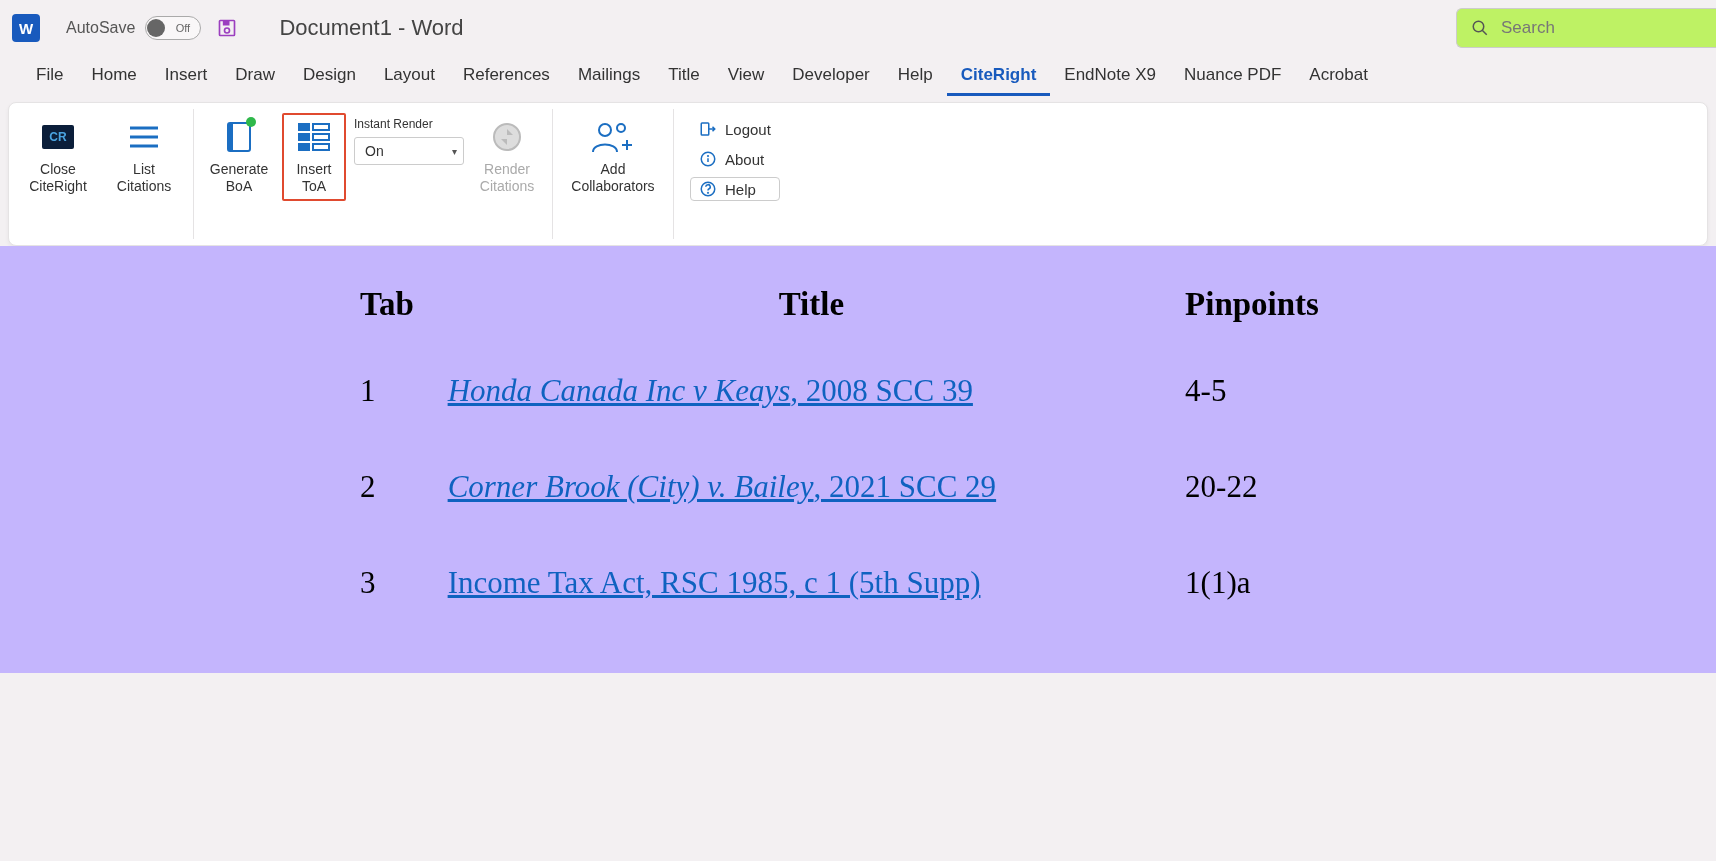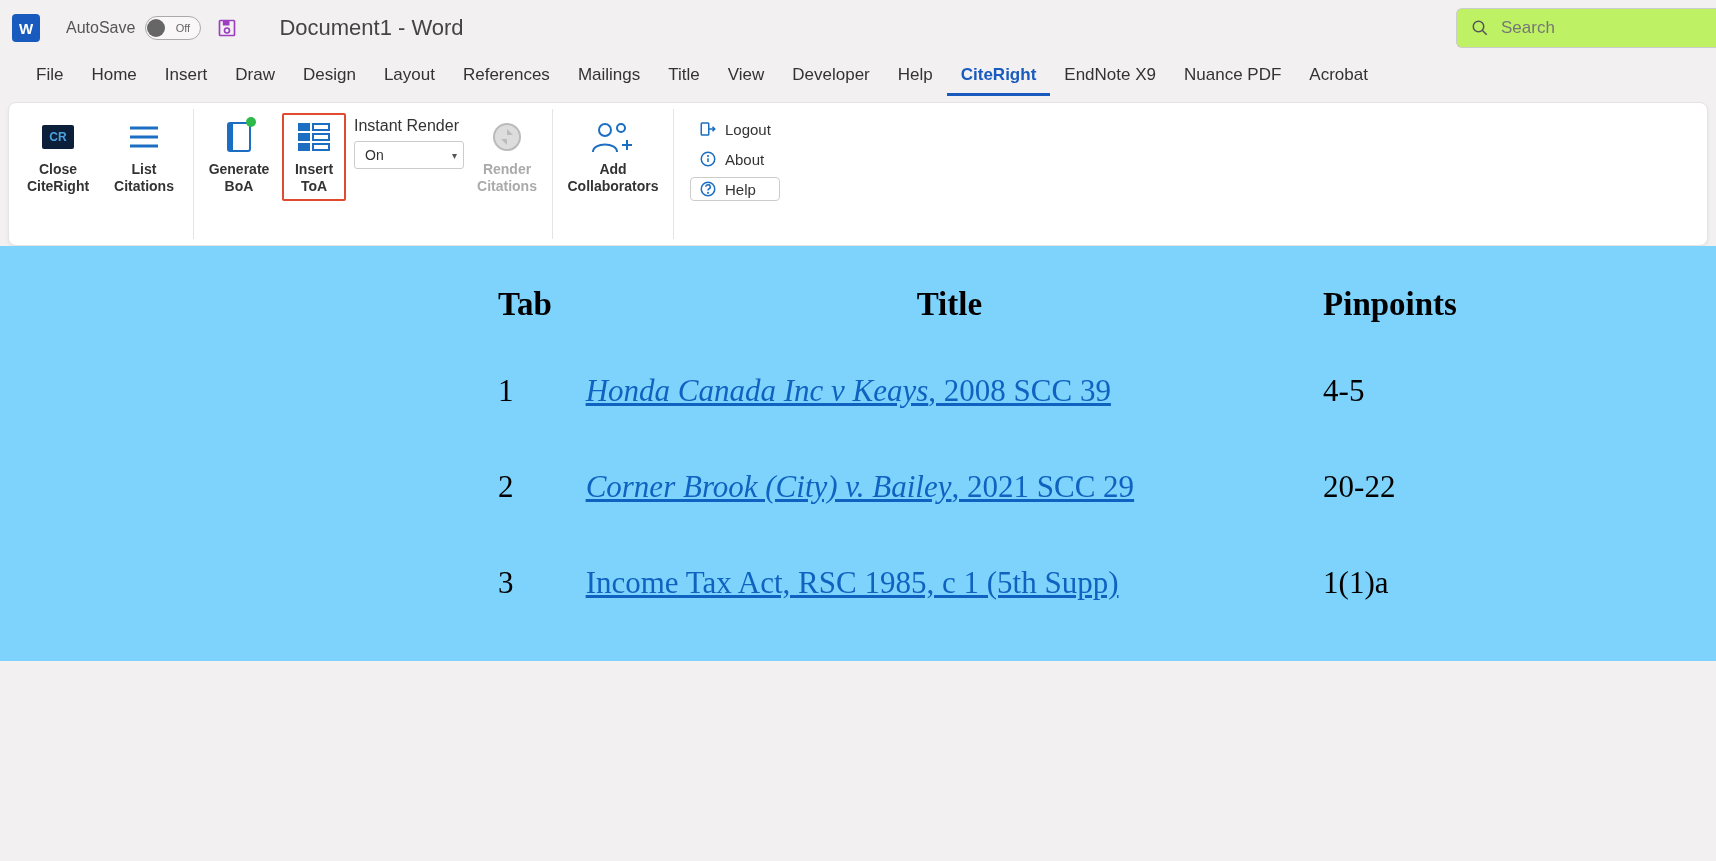--- a/index.html
+++ b/index.html
@@ -73,41 +73,41 @@
     display:flex; align-items:flex-start; padding:4px 10px; gap:8px;
     border-right:1px solid #e5e3e4;
   }
   .ribbon-group:last-child { border-right:none; }
   .ribbon-btn {
     display:flex; flex-direction:column; align-items:center; justify-content:flex-start;
     width:78px; padding:4px 2px; text-align:center; cursor:pointer;
     border:2px solid transparent; border-radius:2px;
   }
   .ribbon-btn .icon-img { height:36px; display:flex; align-items:center; justify-content:center; margin-bottom:6px;}
-  .ribbon-btn .lbl { font-size:14px; color:#333; line-height:1.2;font-weight:bold; }
+  .ribbon-btn .lbl { font-size:14px; color:#333; line-height:1.2; }
   .ribbon-btn.disabled .lbl { color:#aaa; }
   .ribbon-btn.disabled svg { stroke:#bbb; fill:#ddd;}
   .ribbon-btn.highlighted { border:2px solid #e04a2f; background:#fff; }
   .instant-render-col { display:flex; flex-direction:column; gap:6px; padding-top:4px; width:110px;}
-  .instant-render-label { font-size:16px; color:#333; }
+  .instant-render-label { font-size:12px; color:#333; }
   .dd {
     height:28px; border:1px solid #ccc; border-radius:3px; display:flex; align-items:center;
     padding:0 6px 0 10px; font-size:14px; justify-content:space-between; background:#fff;
   }
   .dd .chev { font-size:10px; color:#555; }
   .pill-list { display:flex; flex-direction:column; gap:6px; padding:4px 6px 0 6px;}
   .pill { display:flex; align-items:center; gap:8px; font-size:15px; color:#333; padding:2px 8px; border:1px solid transparent; border-radius:4px; cursor:pointer;}
   .pill.border { border-color:#ccc; }
   .pill svg { width:18px; height:18px; }
 
   .document-area {
     margin-top:0px;
-    padding:40px 0 0 0;
-    display:flex; justify-content:center;
-    background:#7dd3fc;
+    padding:40px 0 12px 0;
+    display:flex; justify-content:flex-start;
+    background:#c4b5fd;
   }
   .page {
     width:1440px;
     padding:0 60px 0 360px;
     font-family: "Times New Roman", Times, serif;
     color:#000;
   }
   table.toa { width:100%; border-collapse:collapse; }
   table.toa th {
     font-size:33px; font-weight:bold; text-align:left; padding:0 10px 50px 0;

